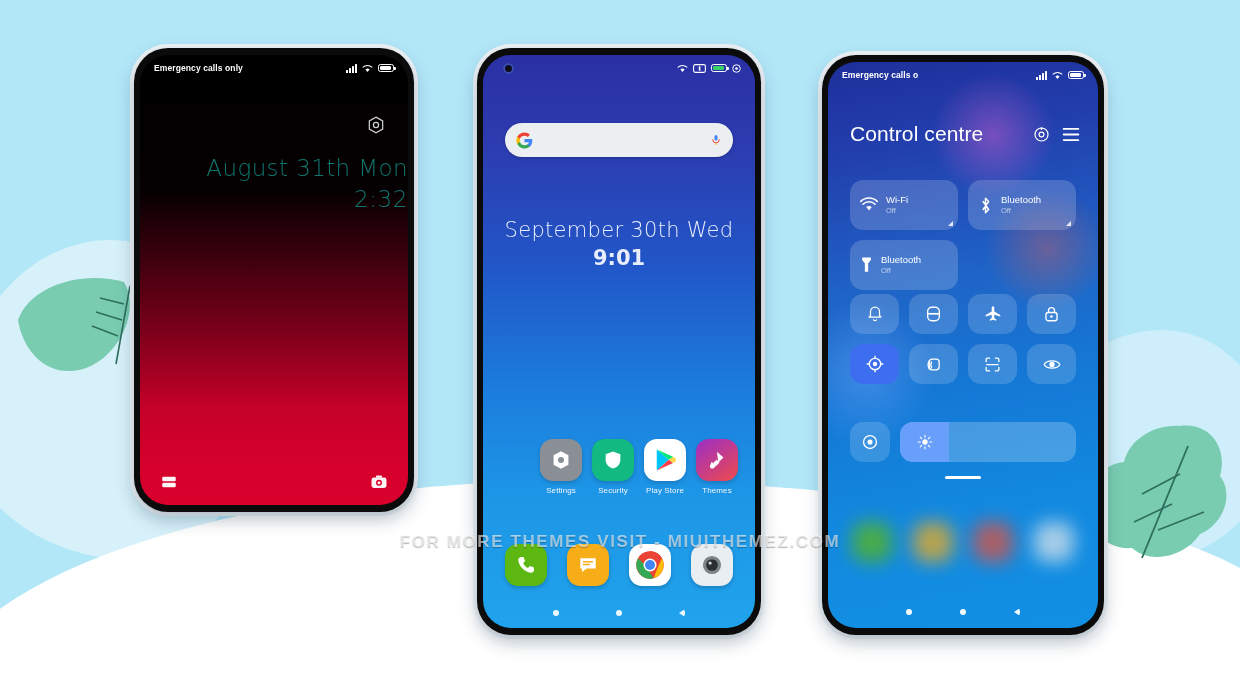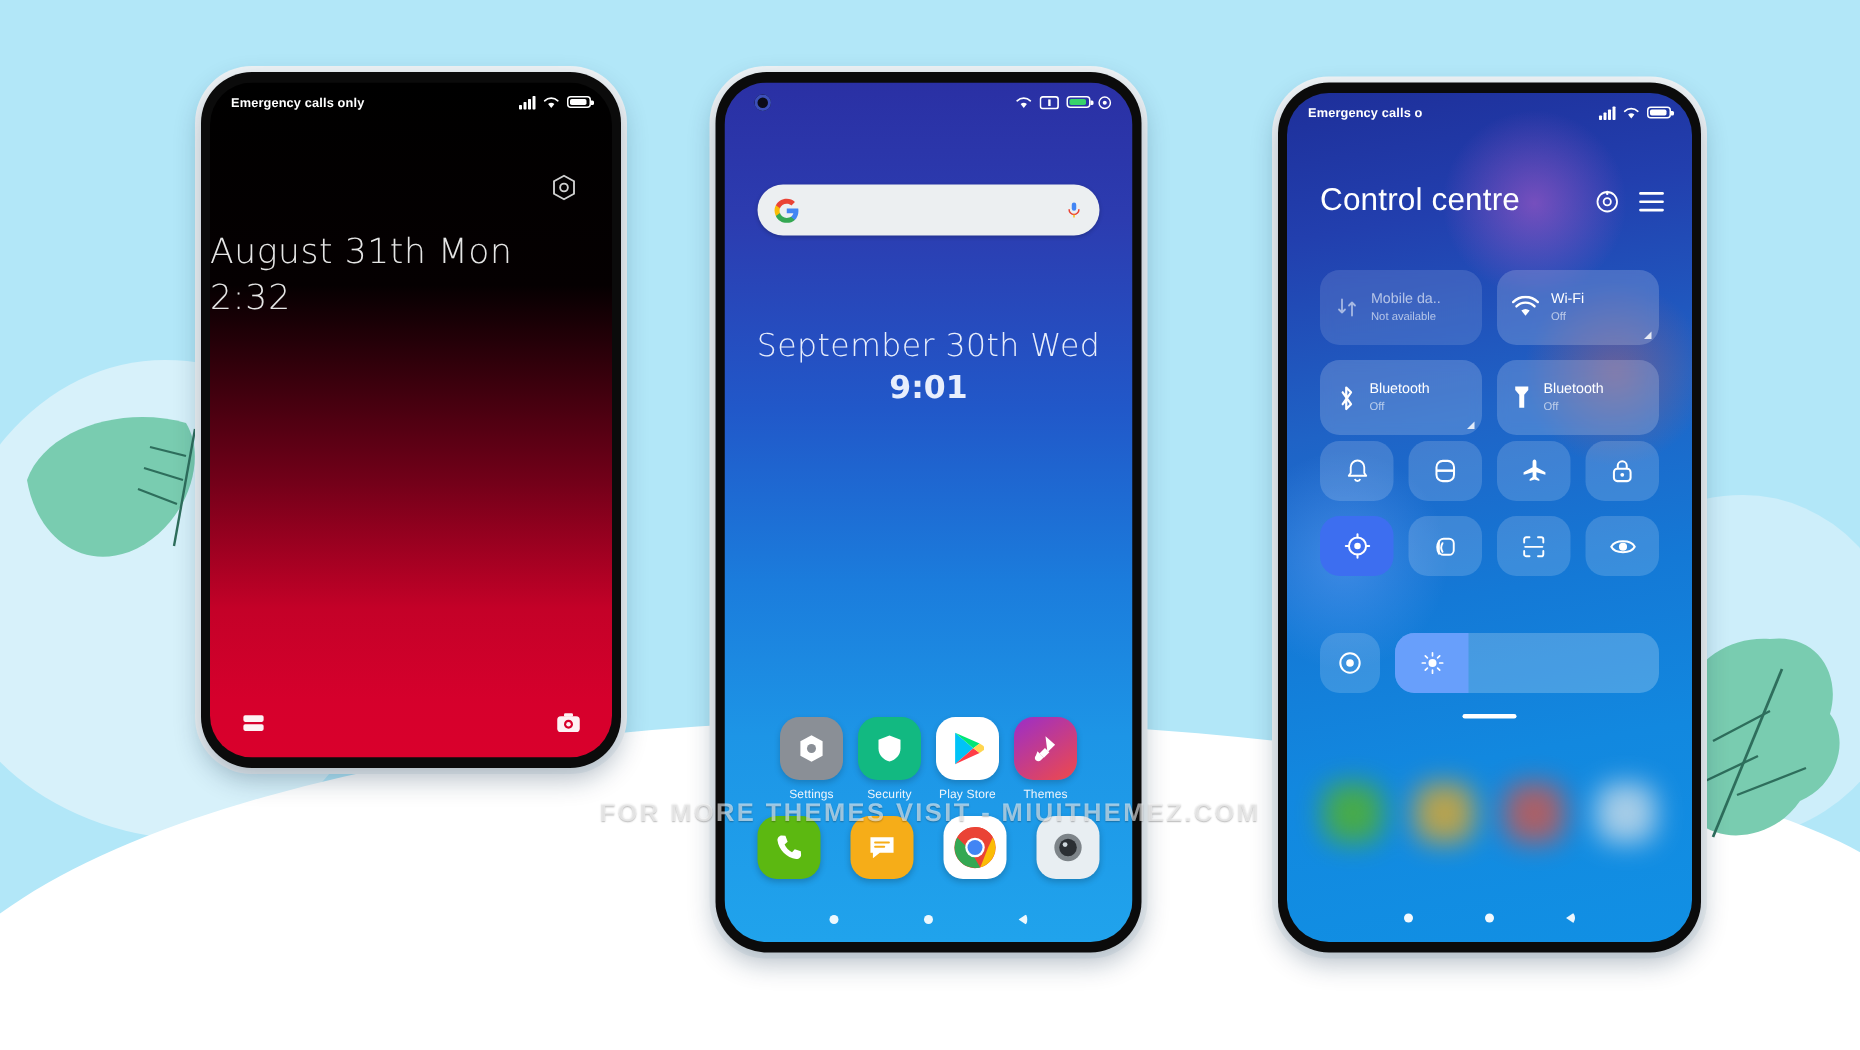--- a/index.html
+++ b/index.html
@@ -43,21 +43,21 @@
     background:#0b0b0b;
     padding:7px 6px;
     box-shadow:0 7px 18px rgba(10,40,70,.30), 0 0 0 4px #f2f6f8;
   }
   .phone-screen {
     position:relative; width:100%; height:100%;
     border-radius:28px; overflow:hidden;
   }
   #phone1 { left:134px; top:48px; width:280px; height:464px; }
   #phone2 { left:477px; top:48px; width:284px; height:587px; }
-  #phone3 { left:852px; top:55px; width:282px; height:580px; }
+  #phone3 { left:822px; top:55px; width:282px; height:580px; }
 
   
   .statusbar {
     position:absolute; top:0; left:0; right:0; height:26px;
     display:flex; align-items:center; justify-content:space-between;
     padding:0 14px; z-index:8;
   }
   .sb-text { font-size:8.5px; color:#fff; font-weight:bold; letter-spacing:.1px;
              white-space:nowrap; }
   .sb-icons { display:flex; align-items:center; gap:5px; }
@@ -78,22 +78,22 @@
 
   
   .lock-bg {
     position:absolute; inset:0;
     background:linear-gradient(180deg,#000 0%,#050001 30%,#6e0018 58%,#c40128 78%,#d6002c 92%,#d9002c 100%);
   }
   .lock-gear {
     position:absolute; right:22px; top:60px; width:20px; height:20px; z-index:6;
   }
   .lock-clock {
-    position:absolute; left:0; right:0; top:100px; text-align:left; z-index:6;
-    color:#e5e5e5;
+    position:absolute; left:0; right:0; top:100px; text-align:right; z-index:6;
+    color:#0f766e;
   }
   .lock-date { font-size:23px; font-weight:300; letter-spacing:.4px;
                font-family:"DejaVu Sans", sans-serif; }
   .lock-time { font-size:23px; font-weight:300; margin-top:5px; letter-spacing:.6px;
                font-family:"DejaVu Sans", sans-serif; }
   .lock-bottom {
     position:absolute; left:0; right:0; bottom:14px; z-index:6;
     display:flex; justify-content:space-between; padding:0 20px; align-items:center;
   }
   .lock-icon-btn { width:18px; height:18px; opacity:.95; }
@@ -116,22 +116,22 @@
   }
   .home-clock {
     position:absolute; left:0; right:0; top:163px; text-align:center; z-index:6;
     color:#e8eefc;
   }
   .home-date { font-size:21px; font-weight:300; letter-spacing:.3px;
                font-family:"DejaVu Sans", sans-serif; }
   .home-time { font-size:21px; font-weight:700; margin-top:4px;
                font-family:"DejaVu Sans", sans-serif; }
   .app-row {
-    position:absolute; left:0; right:0; top:423px; z-index:6;
-    display:flex; justify-content:center; padding:0 12px;
+    position:absolute; left:0; right:0; top:384px; z-index:6;
+    display:flex; justify-content:flex-end; padding:0 12px;
   }
   .app { width:52px; text-align:center; }
   .app-icon {
     width:42px; height:42px; margin:0 auto; border-radius:13px;
     display:flex; align-items:center; justify-content:center;
     box-shadow:0 2px 4px rgba(0,0,0,.18);
   }
   .app-label { font-size:8px; color:#eef4fb; margin-top:5px; letter-spacing:.1px; }
   .dock {
     position:absolute; left:0; right:0; bottom:42px; z-index:6;
@@ -473,30 +473,20 @@
         <rect x="10.9" y="1.6" width="2.2" height="4" rx="1" fill="#fff"></rect>
       </svg>
       <svg width="18" height="15" viewBox="0 0 24 20">
         <rect x="1" y="1.4" width="22" height="2.4" rx="1.2" fill="#fff"></rect>
         <rect x="1" y="8.8" width="22" height="2.4" rx="1.2" fill="#fff"></rect>
         <rect x="1" y="16.2" width="22" height="2.4" rx="1.2" fill="#fff"></rect>
       </svg>
     </div>
 
     <div class="tiles-big">
-      <div class="tile-big dim">
-        <svg width="16" height="18" viewBox="0 0 24 24">
-          <path d="M7 4 v13 M7 17 l-3-3 M7 17 l3-3" stroke="rgba(255,255,255,.55)" stroke-width="1.8" fill="none" stroke-linecap="round"></path>
-          <path d="M17 20 V7 M17 7 l-3 3 M17 7 l3 3" stroke="rgba(255,255,255,.55)" stroke-width="1.8" fill="none" stroke-linecap="round"></path>
-        </svg>
-        <span class="tb-txt">
-          <span class="tb-name muted">Mobile da..</span>
-          <span class="tb-state">Not available</span>
-        </span>
-      </div>
 
       <div class="tile-big">
         <svg width="18" height="16" viewBox="0 0 22 17">
           <path d="M11 15.2 L14.4 11 A5.4 5.4 0 0 0 7.6 11 Z" fill="#fff"></path>
           <path d="M3.6 7.6 A10.6 10.6 0 0 1 18.4 7.6" stroke="#fff" stroke-width="1.9" fill="none" stroke-linecap="round"></path>
           <path d="M0.9 4.1 A14.4 14.4 0 0 1 21.1 4.1" stroke="#fff" stroke-width="1.9" fill="none" stroke-linecap="round"></path>
         </svg>
         <span class="tb-txt">
           <span class="tb-name">Wi-Fi</span>
           <span class="tb-state">Off</span>

